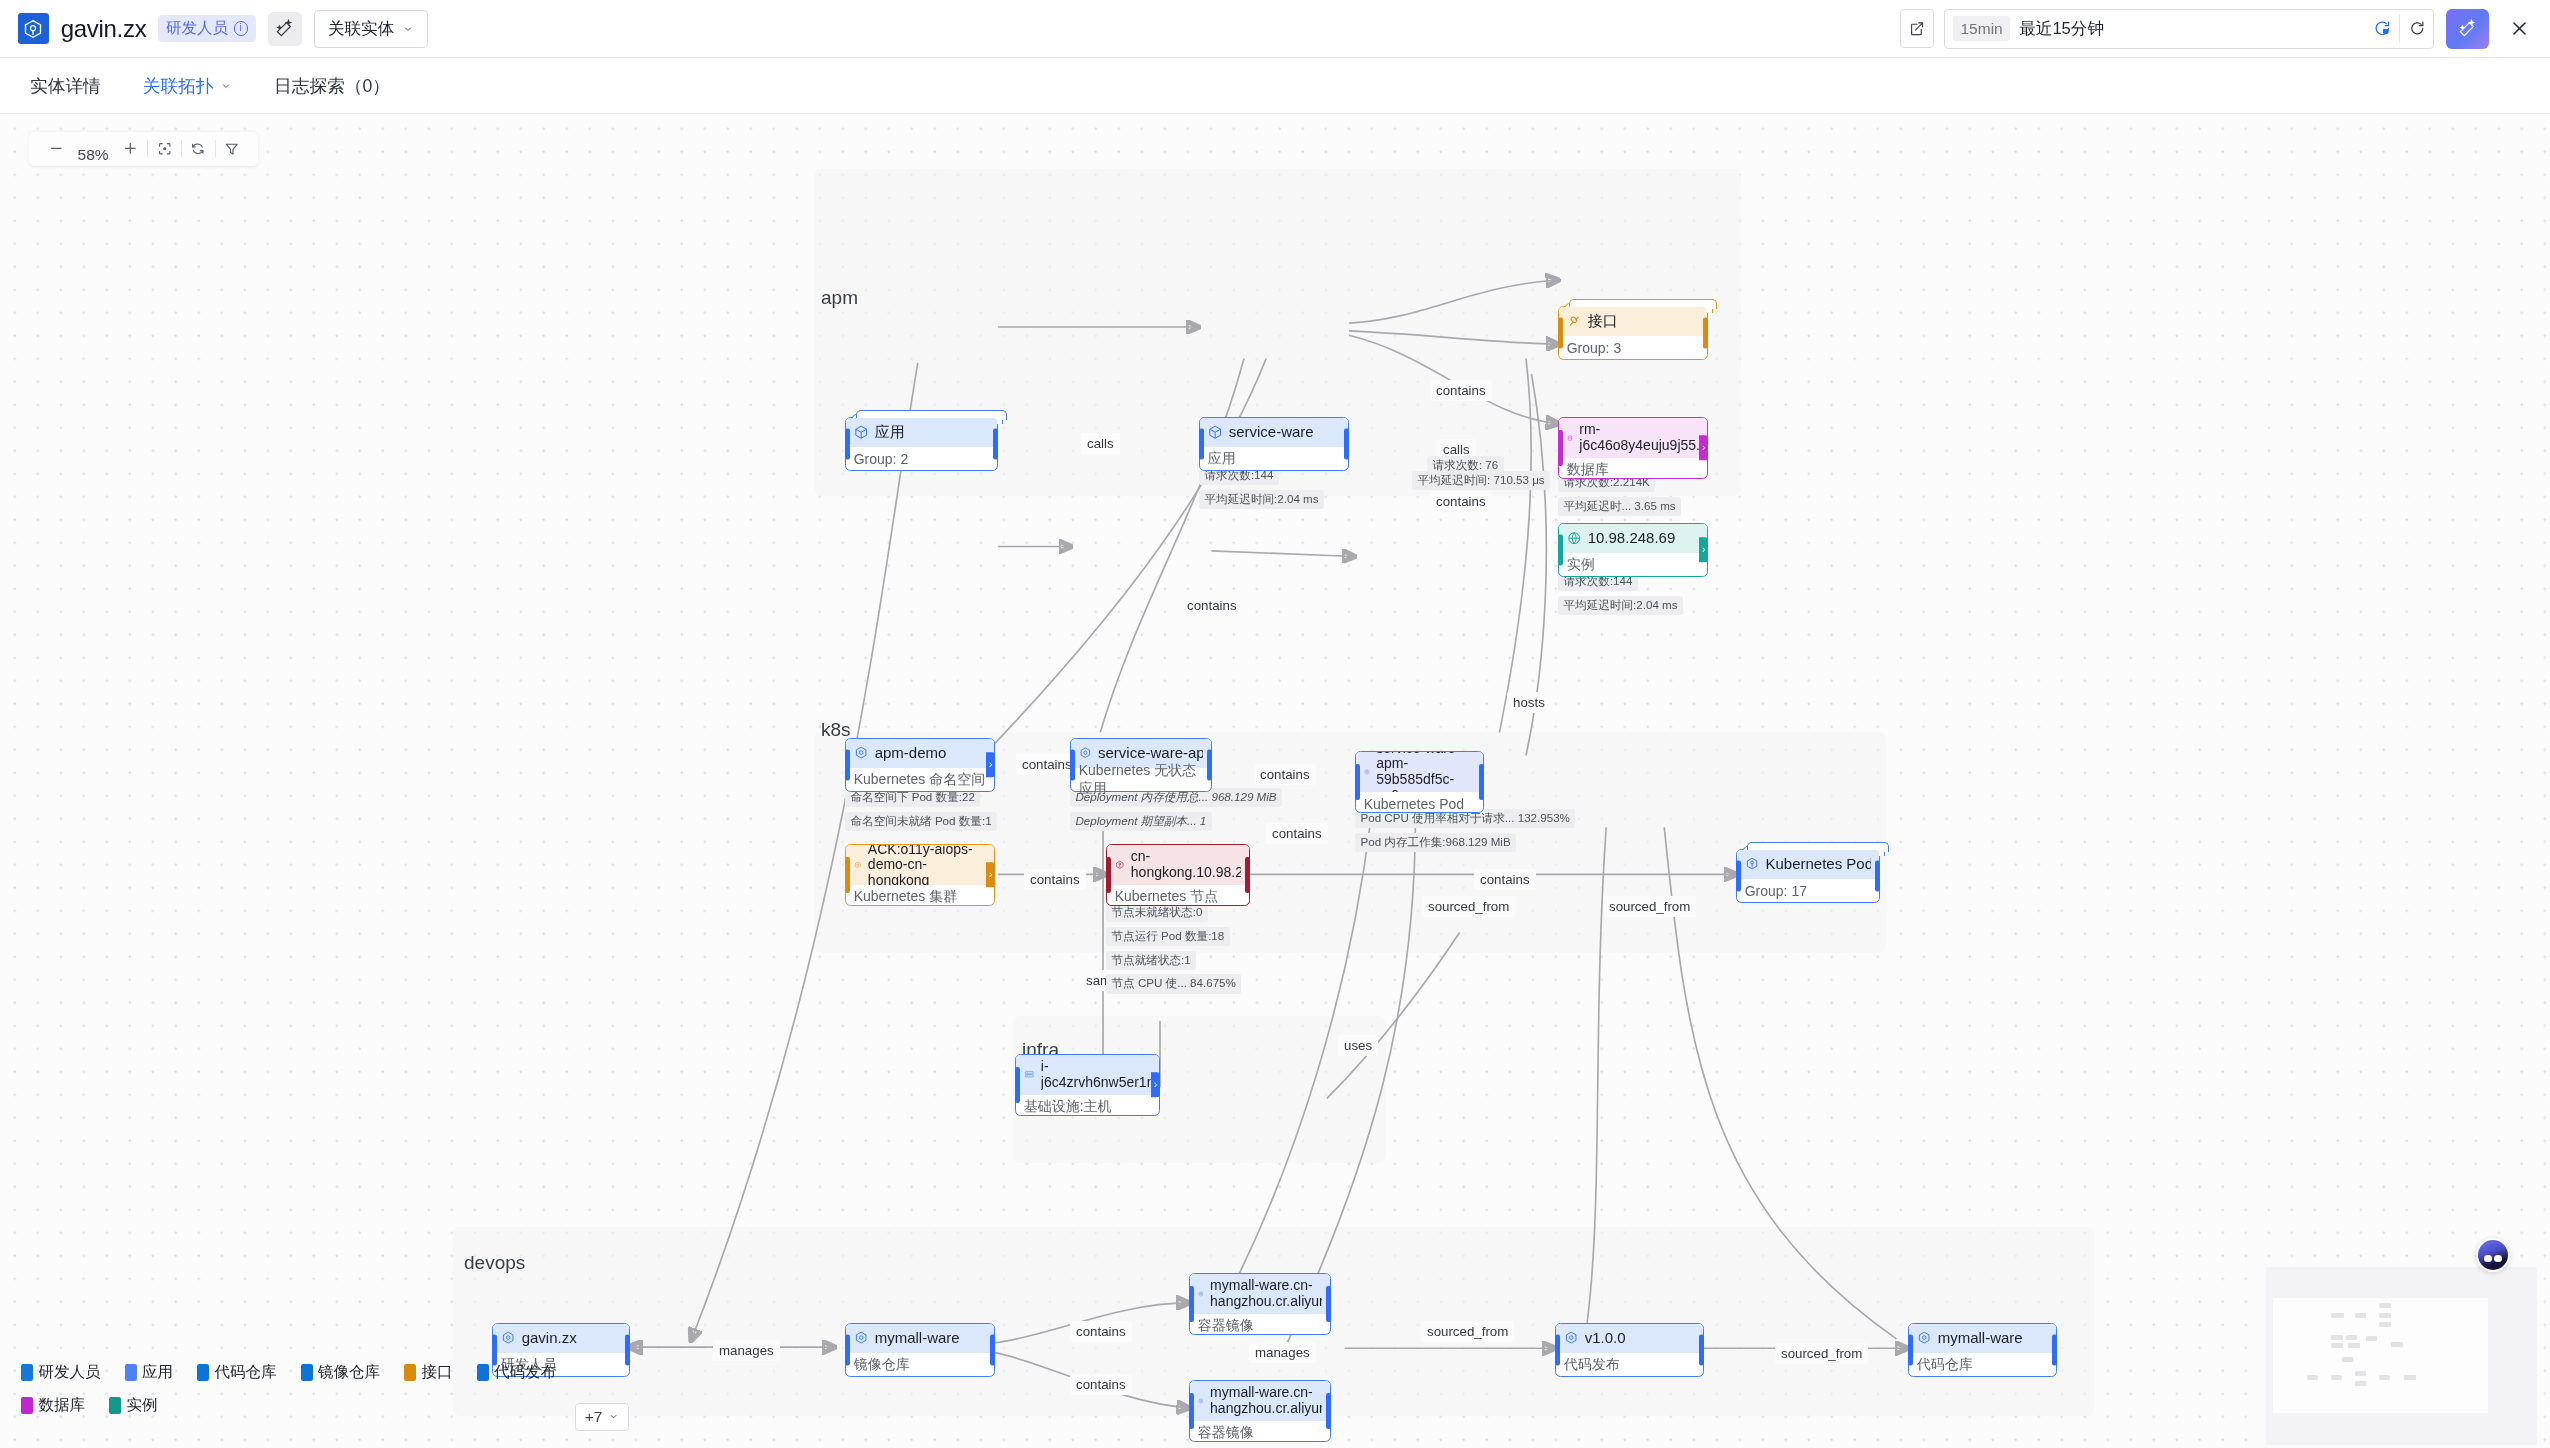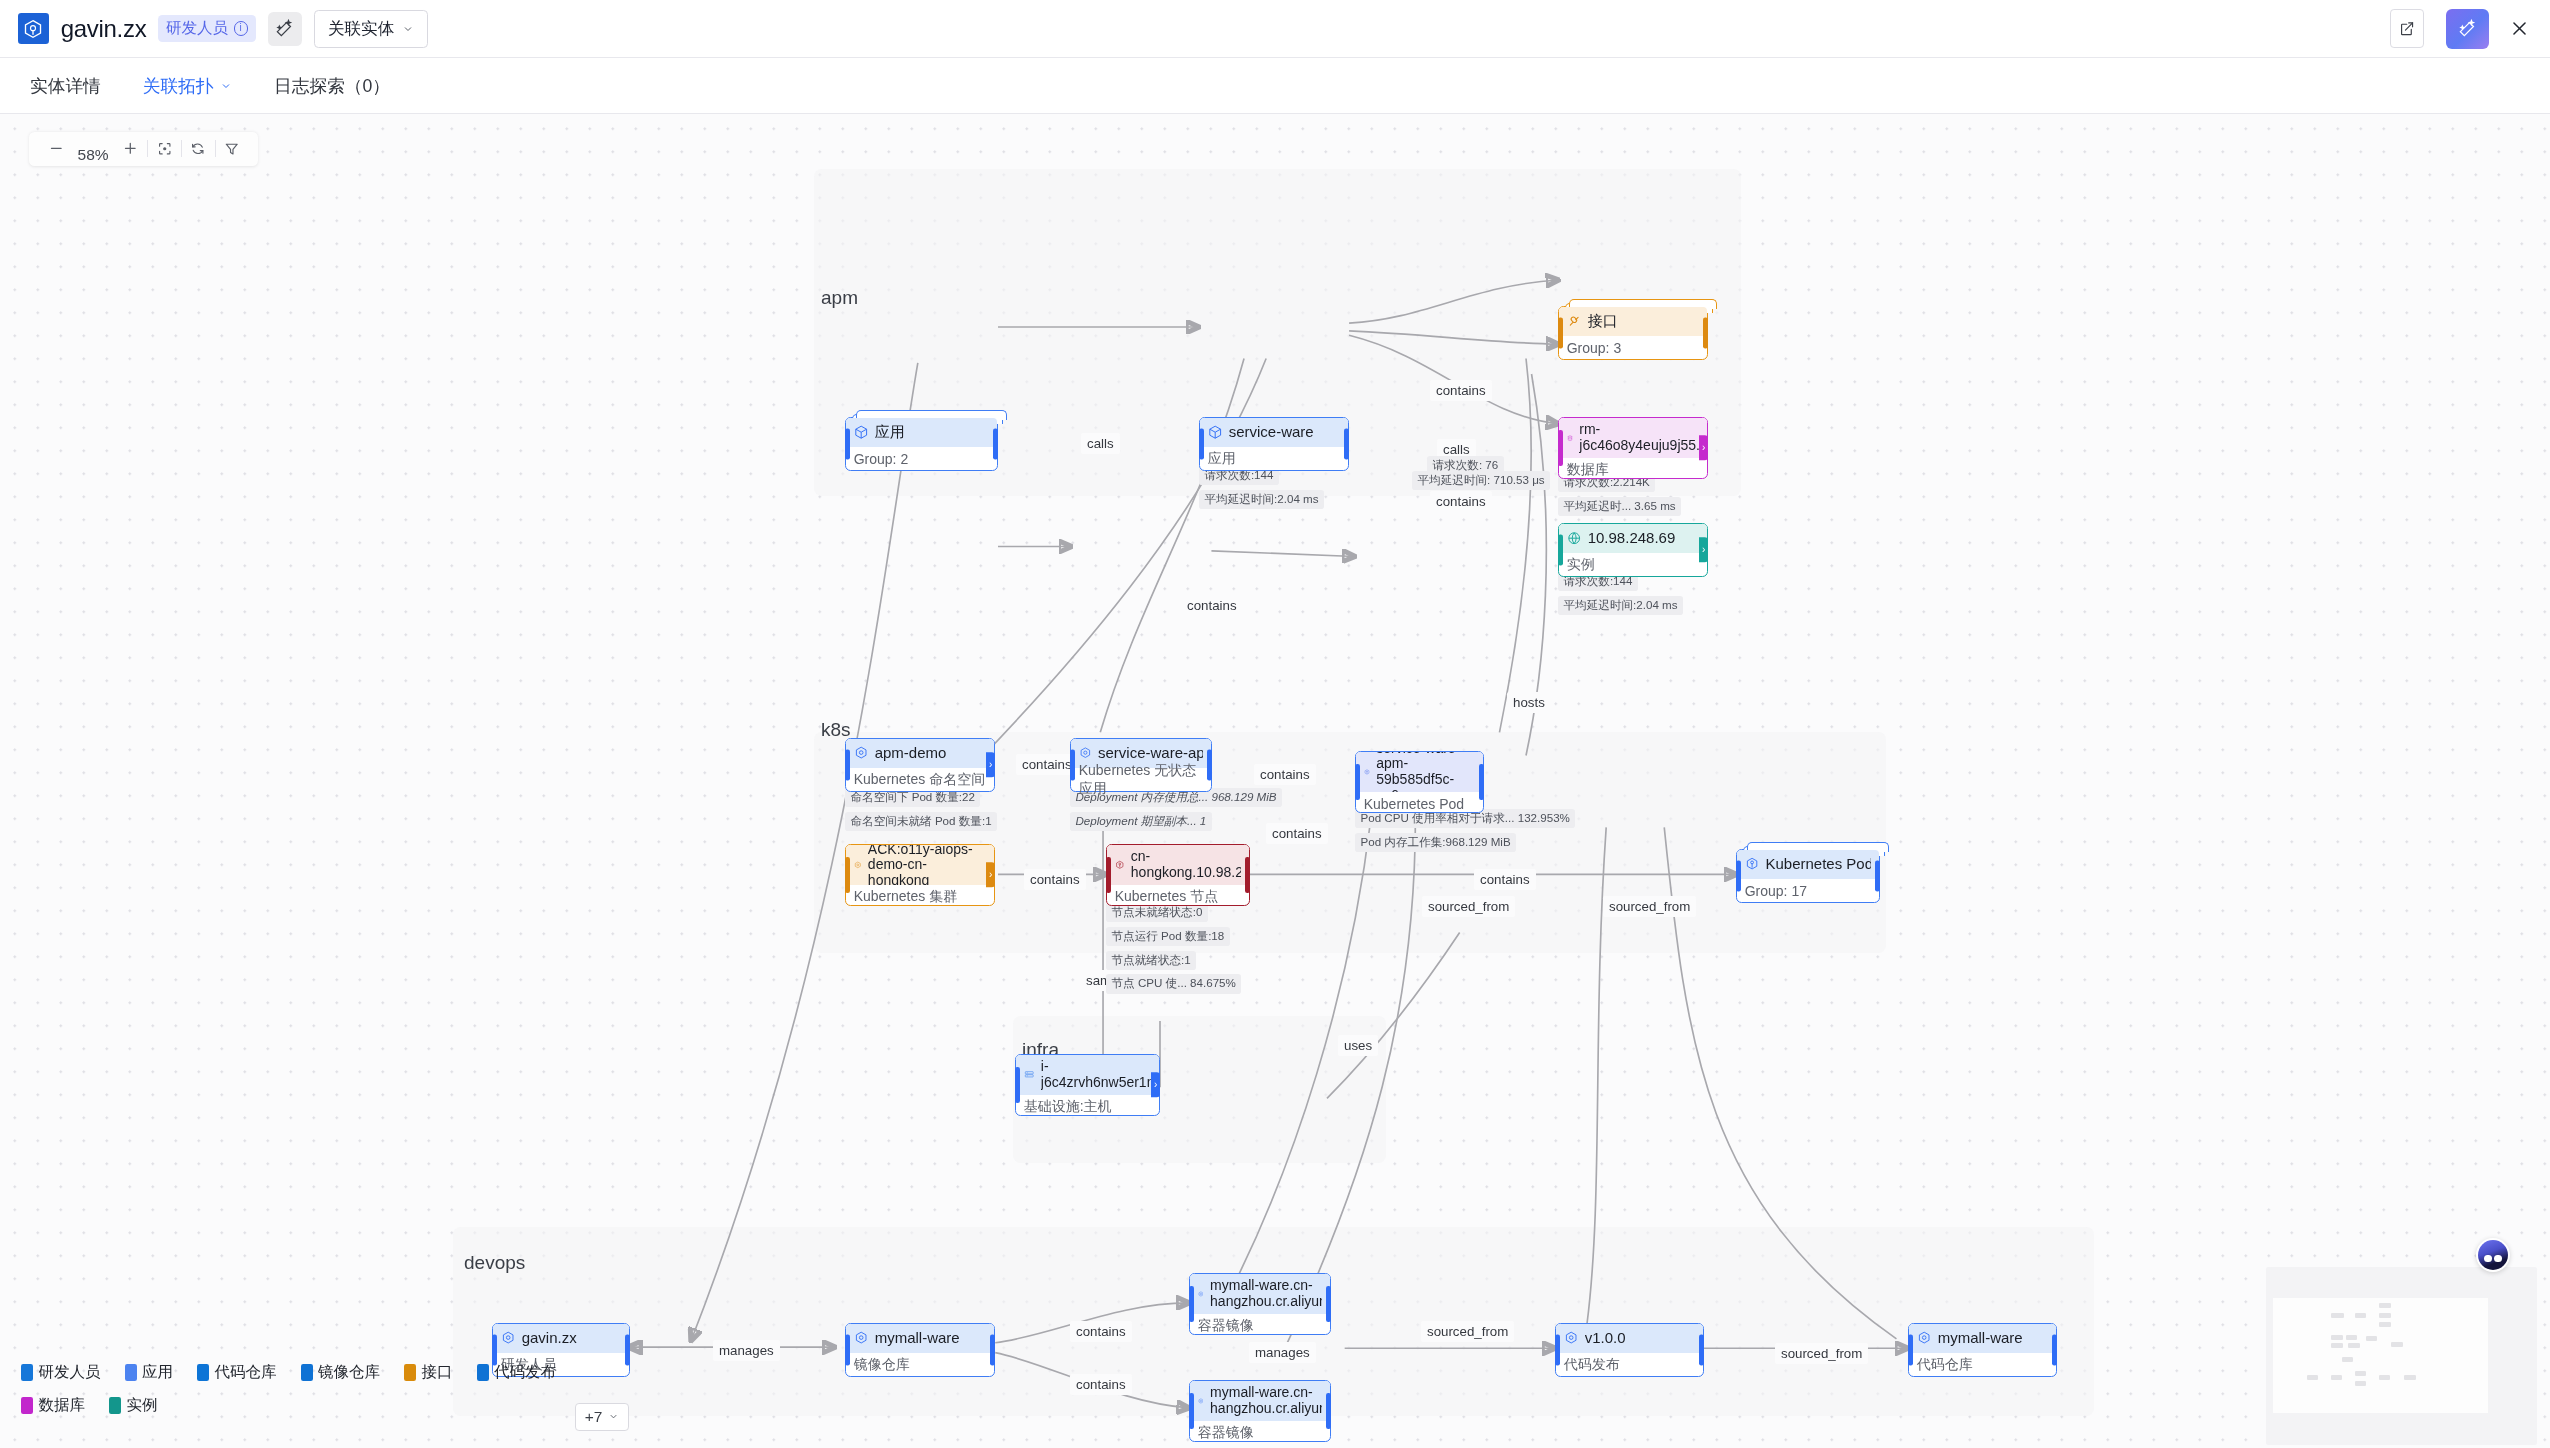--- a/index.html
+++ b/index.html
@@ -257,20 +257,36 @@
       </svg>
   </div>
 
   <div class="topbar-right">
     <div class="ext-btn">
       <svg width="15.5" height="15.5" viewBox="0 0 24 24" fill="none" stroke="#3b3f47" stroke-width="1.8" stroke-linecap="round">
         <path d="M15 3h6v6"></path>
           <path d="M10 14 21 3"></path>
           <path d="M19 13v7a1 1 0 0 1-1 1H5a1 1 0 0 1-1-1V6a1 1 0 0 1 1-1h7"></path>
       </svg>
+    </div>
+    <div class="time-picker">
+      <span class="time-chip">15min</span>
+      <span class="time-label">最近15分钟</span>
+      <span class="time-icons">
+        <svg width="16.6" height="16.6" viewBox="0 0 24 24" fill="none" stroke="#1e6ff0" stroke-width="1.8" stroke-linecap="round">
+          <path d="M21 12a9 9 0 1 1-3-6.7"></path>
+            <path d="M21 3v5h-5"></path>
+          <rect x="13" y="13" width="8" height="7" rx="1.2" fill="#1e6ff0" stroke="none"></rect>
+        </svg>
+        <span class="tp-divider"></span>
+        <svg width="16.6" height="16.6" viewBox="0 0 24 24" fill="none" stroke="#3b3f47" stroke-width="1.8" stroke-linecap="round">
+          <path d="M20 12a8 8 0 1 1-2.5-5.8"></path>
+            <path d="M20 3v5h-5"></path>
+        </svg>
+      </span>
     </div>
     <div class="ai-btn">
       <svg width="19" height="19" viewBox="0 0 24 24" fill="none" stroke="#fff" stroke-width="1.6" stroke-linecap="round">
         <path d="M14.5 4.5 L19.5 9.5 L8 21 L3 16 Z"></path>
         <path d="M17 2 l.7 1.8 L19.5 4.5 l-1.8 .7 L17 7 l-.7-1.8 L14.5 4.5 l1.8-.7 Z" fill="#fff"></path>
         <path d="M5.5 9 l.5 1.2 1.2 .5 -1.2 .5 -.5 1.2 -.5-1.2 -1.2-.5 1.2-.5 Z" fill="#fff"></path>
       </svg>
     </div>
     <div class="close-btn">
       <svg width="19" height="19" viewBox="0 0 24 24" fill="none" stroke="#22262e" stroke-width="1.9" stroke-linecap="round">

